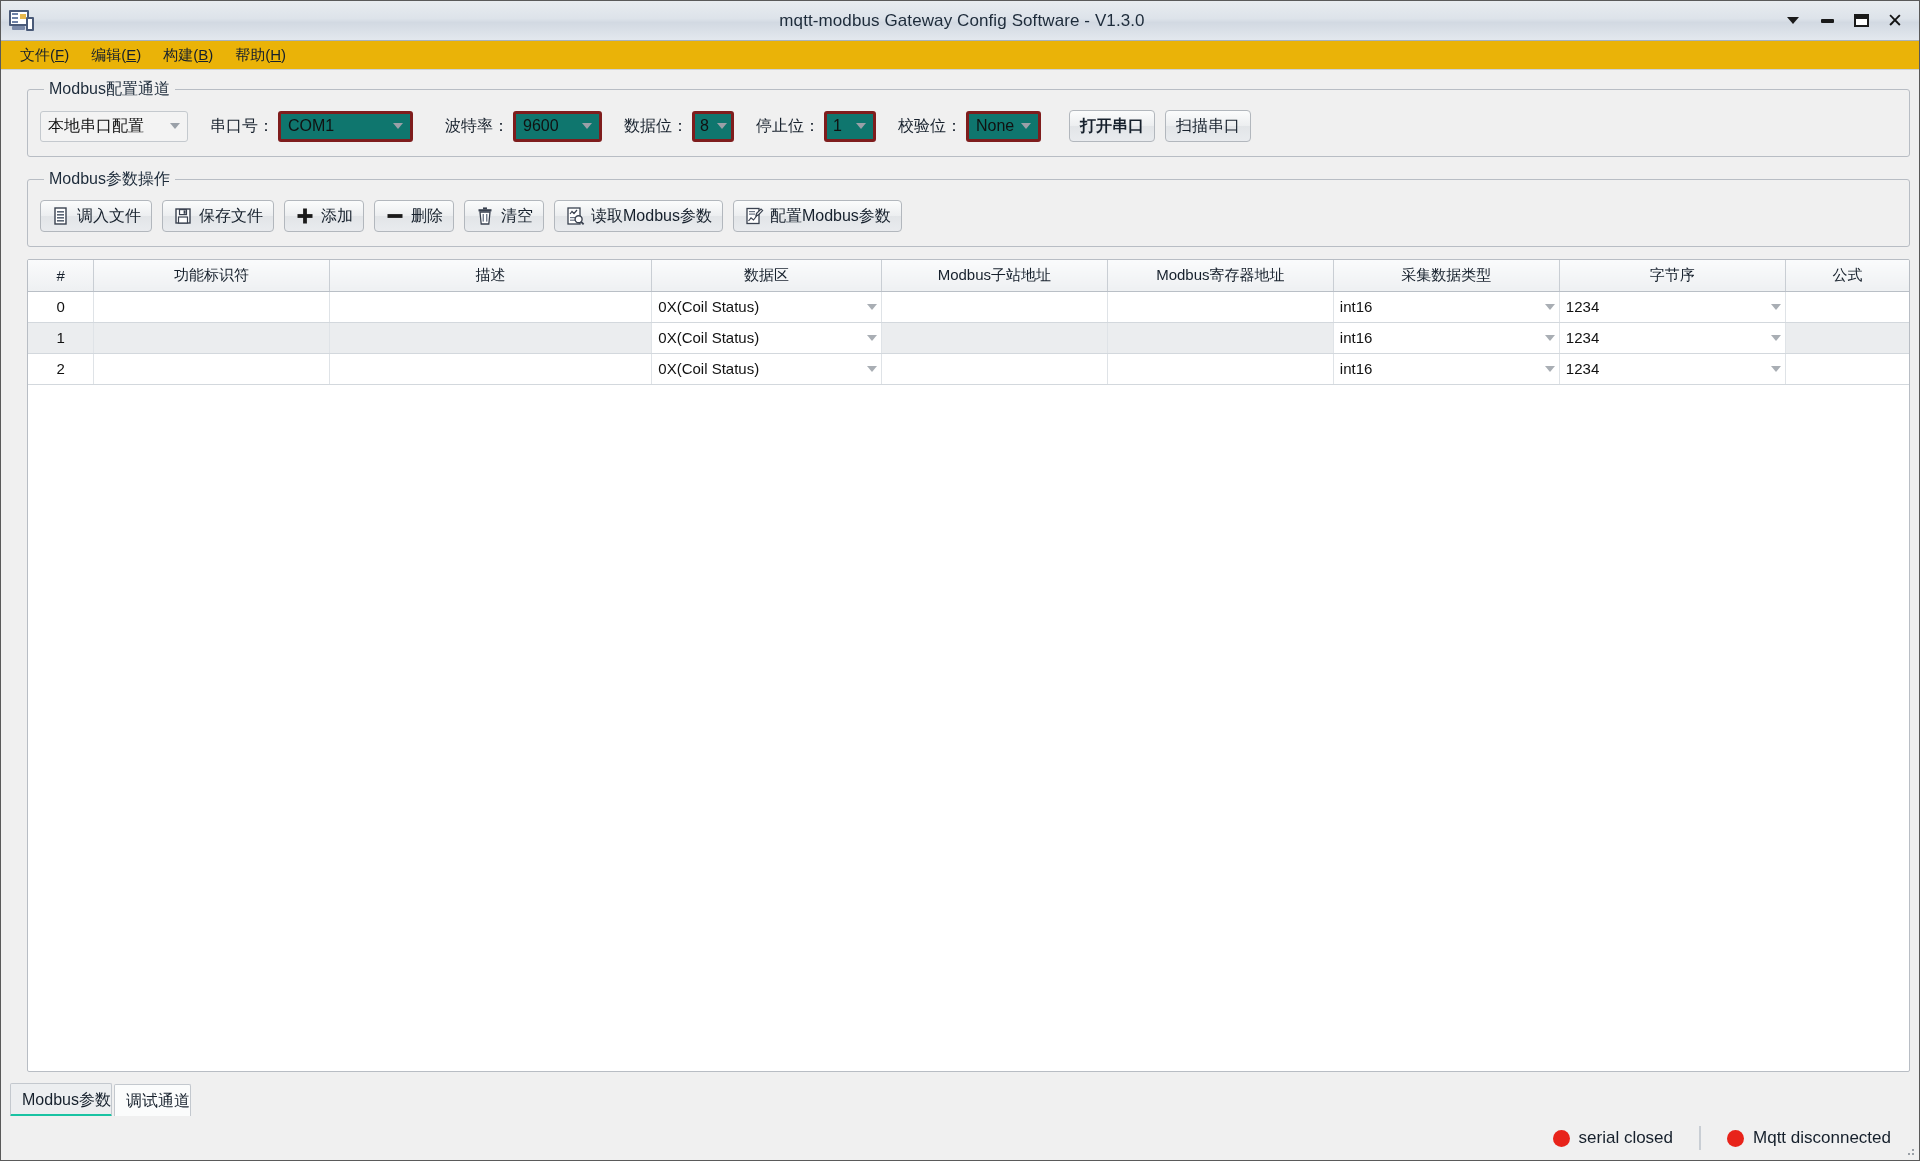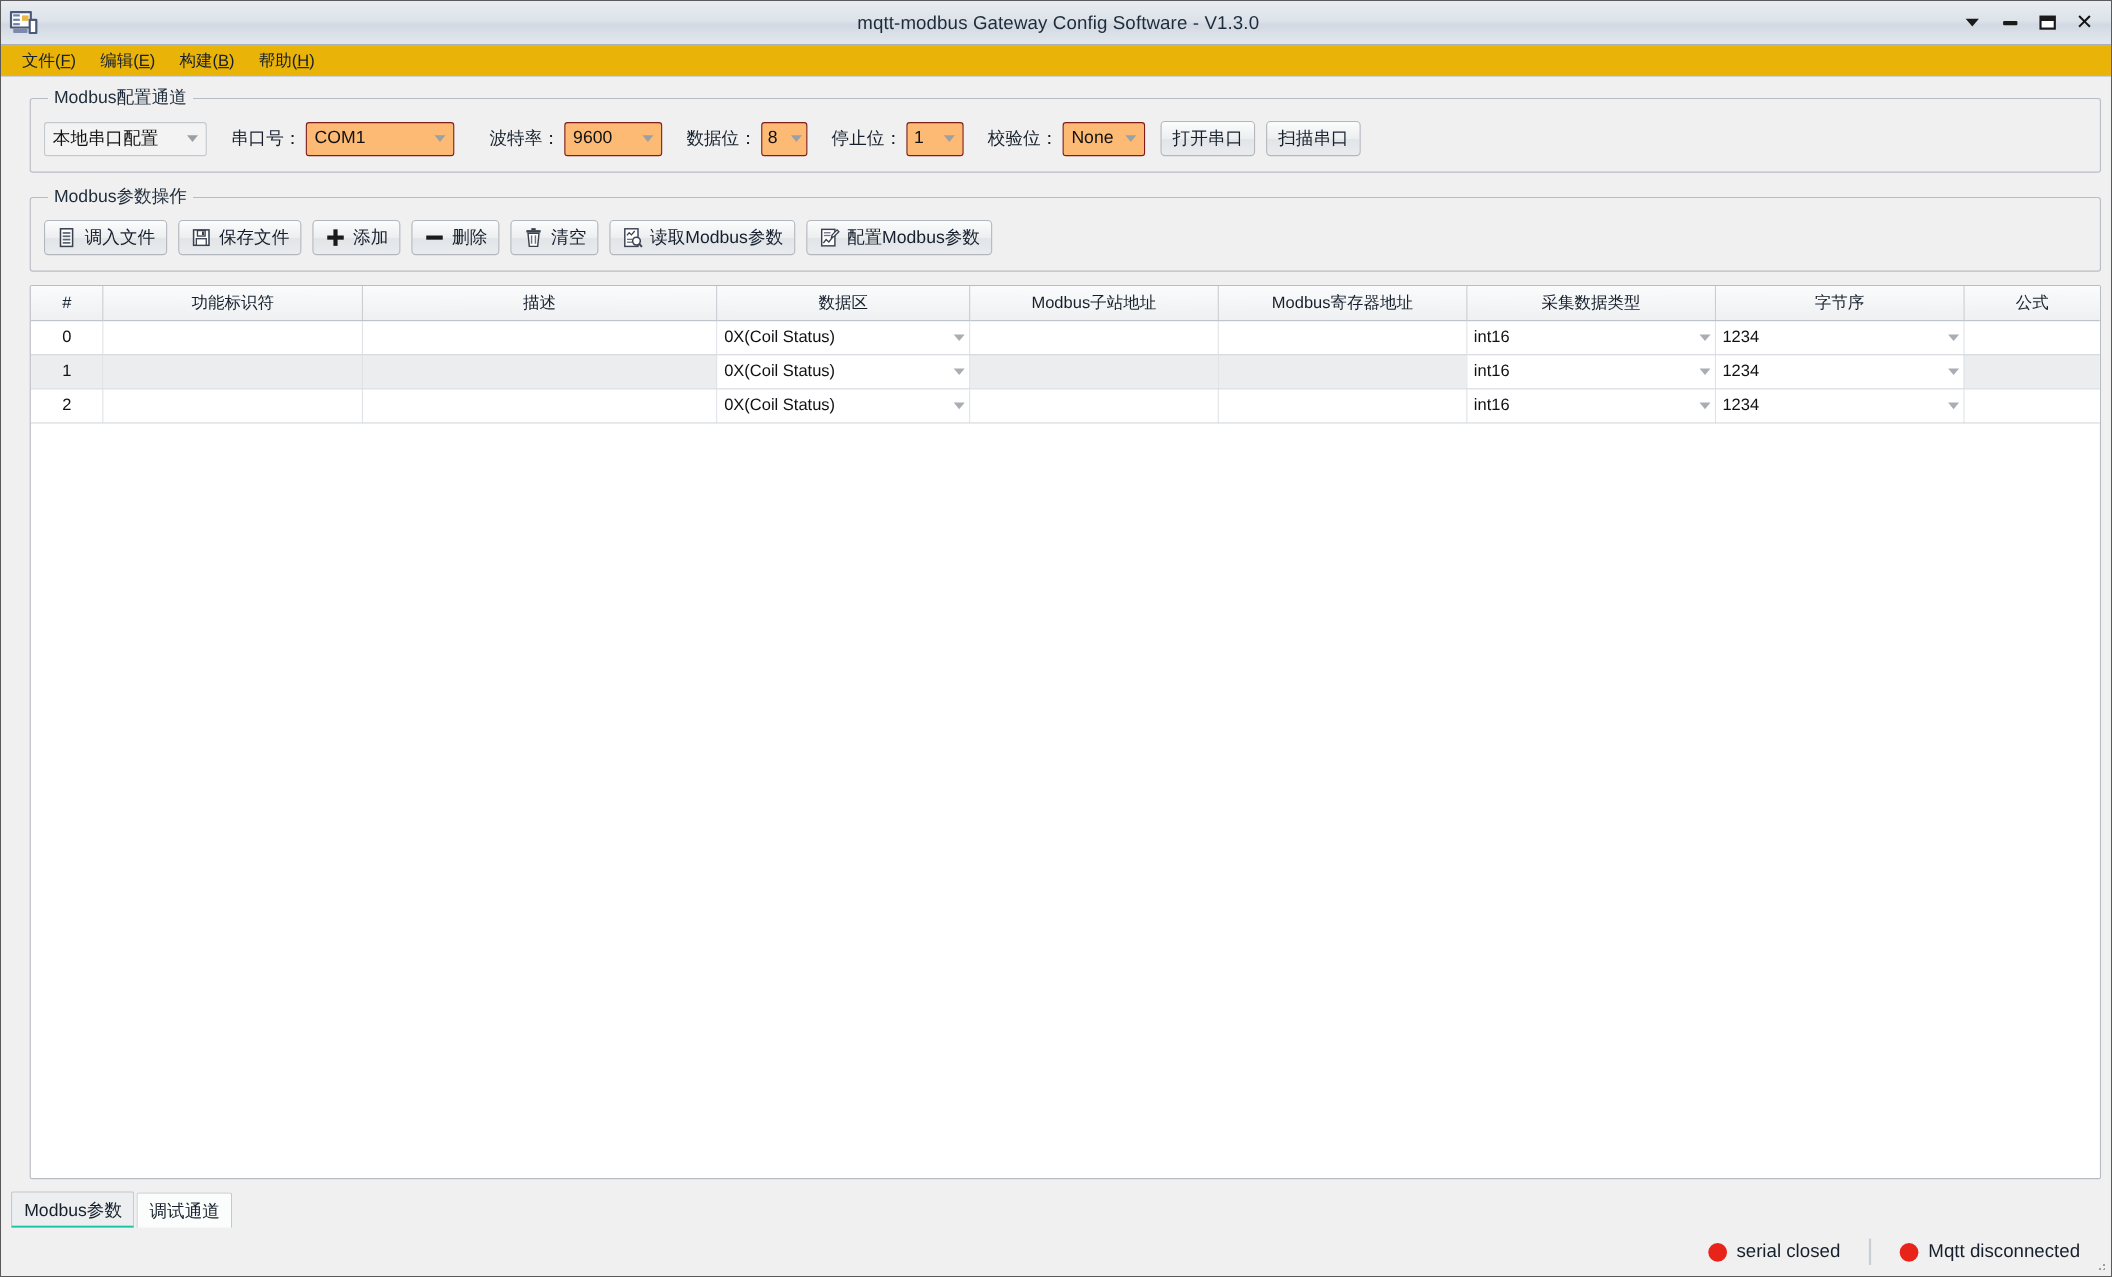--- a/index.html
+++ b/index.html
@@ -113,22 +113,22 @@
     font-size: 16px; color: #1d2b3a;
     padding: 0 5px; margin-left: 4px;
   }
 
   .row { display: flex; align-items: center; gap: 0px; flex-wrap: nowrap; }
   .lbl { font-size: 16px; color: #16202c; white-space: nowrap; }
 
   
   .combo {
     display: inline-flex; align-items: center;
-    height: 31px; background: #fdba74;
-    border: 1px solid #7f1d1d; border-radius: 3px;
+    height: 31px; background: #0f766e;
+    border: 3px solid #7f1d1d; border-radius: 3px;
     padding: 0 4px 0 7px;
     font-size: 16px; color: #111;
     position: relative;
   }
   .combo .ctext { flex: 1; white-space: nowrap; overflow: hidden; }
   .combo .arw {
     width: 0; height: 0; margin-left: 6px; margin-right: 3px;
     border-left: 5px solid transparent; border-right: 5px solid transparent;
     border-top: 6px solid #9aa0a8; flex: none;
   }
@@ -191,21 +191,21 @@
   
   .tabbar {
     height: 36px; min-height: 36px;
     display: flex; align-items: flex-end;
     padding-left: 9px;
     background: #f0f0f0;
     gap: 2px;
   }
   .tab {
     font-size: 16px; color: #16202c;
-    padding: 6px 10px 5px 11px;
+    padding: 6px 0 5px 11px;
     background: #e6e9ec;
     border: 1px solid #c3c8ce;
     border-bottom: none;
     border-radius: 2px 2px 0 0;
     position: relative; top: 1px;
   }
   .tab.active {
     background: #eceef0;
     border-bottom: 3px solid #19c3a3;
     padding-bottom: 3px;
@@ -301,21 +301,21 @@
           <span class="ctext">1</span>
           <span class="arw"></span>
         </div>
 
         <span class="lbl" style="margin-left:22px;">校验位：</span>
         <div class="combo" style="width:75px; margin-left:4px;">
           <span class="ctext">None</span>
           <span class="arw"></span>
         </div>
 
-        <button class="btn" style="margin-left:14px;">
+        <button class="btn" style="margin-left:28px;font-weight:bold;">
           <span>打开串口</span>
         </button>
         <button class="btn" style="margin-left:10px;">
           <span>扫描串口</span>
         </button>
       </div>
     </fieldset>
 
     <fieldset class="group">
       <legend>Modbus参数操作</legend>

